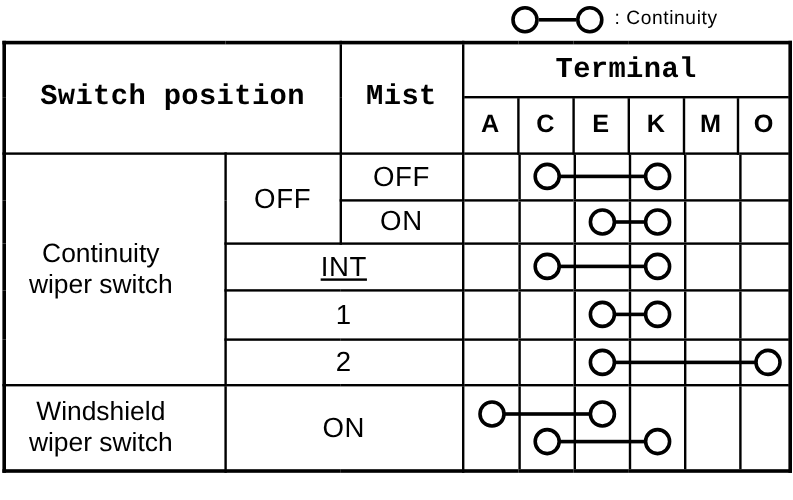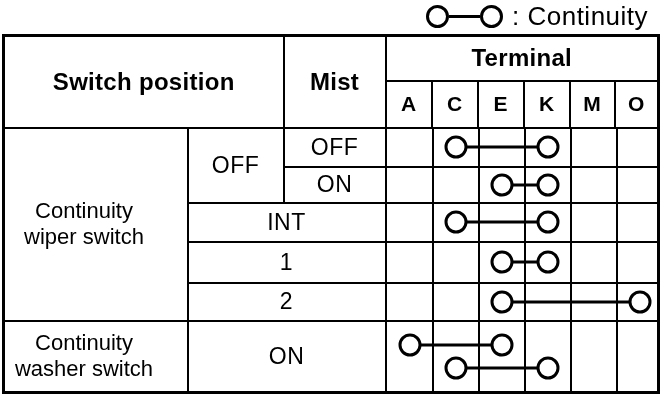--- a/index.html
+++ b/index.html
@@ -23,41 +23,41 @@
   }
   .lnode {
     width: 17px; height: 17px;
     border: 3px solid #000;
     border-radius: 50%;
     background: #fff;
   }
   .lline { width: 31px; height: 3px; background: #000; }
   .ltext {
     margin-left: 9px;
-    font-size: 26px;
+    font-size: 16px;
     letter-spacing: 0.5px;
     white-space: nowrap;
   }
 
   
   table.cont {
     position: absolute;
     top: 34px;
     left: 2px;
     border-collapse: collapse;
     table-layout: fixed;
     border: 3px solid #000;
   }
   table.cont td { border: 2px solid #000; padding: 0; text-align: center; vertical-align: middle; }
 
-  tr.h1 { height: 45px; }
+  tr.h1 { height: 45px; font-family: Liberation Mono, monospace; }
   tr.h2 { height: 47px; }
   tr.r0 { height: 39px; }
   tr.r1 { height: 36px; }
-  tr.r2 { height: 39px; }
+  tr.r2 { height: 39px; text-decoration: underline; }
   tr.r3 { height: 41px; }
   tr.r4 { height: 38px; }
   tr.r5 { height: 72px; }
 
   .hdr  { font-weight: bold; font-size: 24px; letter-spacing: 0.3px; }
   .letter { font-weight: bold; font-size: 21px; }
   .val  { font-size: 23px; letter-spacing: 0.5px; }
   .swlabel { text-align: left; }
   .swlabel .inner {
     display: block;
@@ -199,21 +199,21 @@
               <i class="vsep" style="left: 229px;"></i>
               <span class="link" style="left: 115px; width: 138px; top: 50%;"></span>
               <span class="node" style="left: 115px; top: 50%;"></span>
               <span class="node" style="left: 253px; top: 50%;"></span>
             </div>
         </td>
       </tr>
 
       <tr class="r5">
         <td class="swlabel">
-          <span class="inner">Continuity washer switch</span>
+          <span class="inner">Windshield wiper switch</span>
         </td>
         <td colspan="2" class="val">ON</td>
         <td colspan="6" class="stripcell">
           <div class="strip">
               <i class="vsep" style="left: 45px;"></i>
               <i class="vsep" style="left: 91px;"></i>
               <i class="vsep" style="left: 137px;"></i>
               <i class="vsep" style="left: 183px;"></i>
               <i class="vsep" style="left: 229px;"></i>
               <span class="link" style="left: 23px; width: 92px; top: 33.3333%;"></span>

